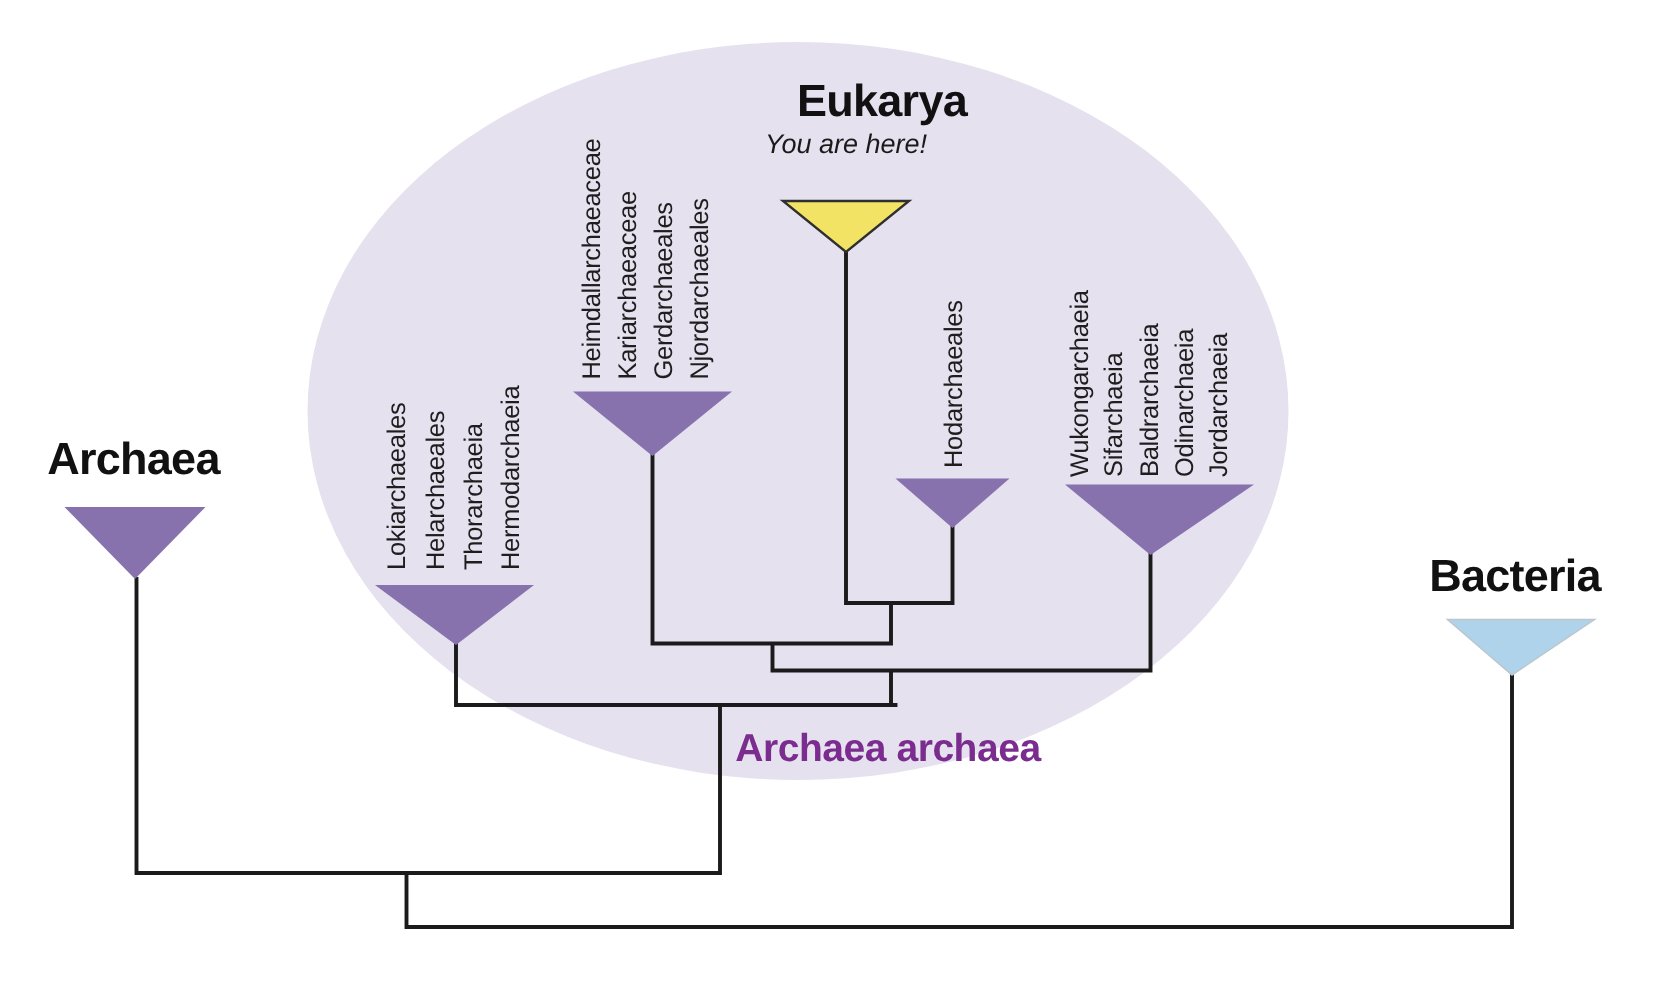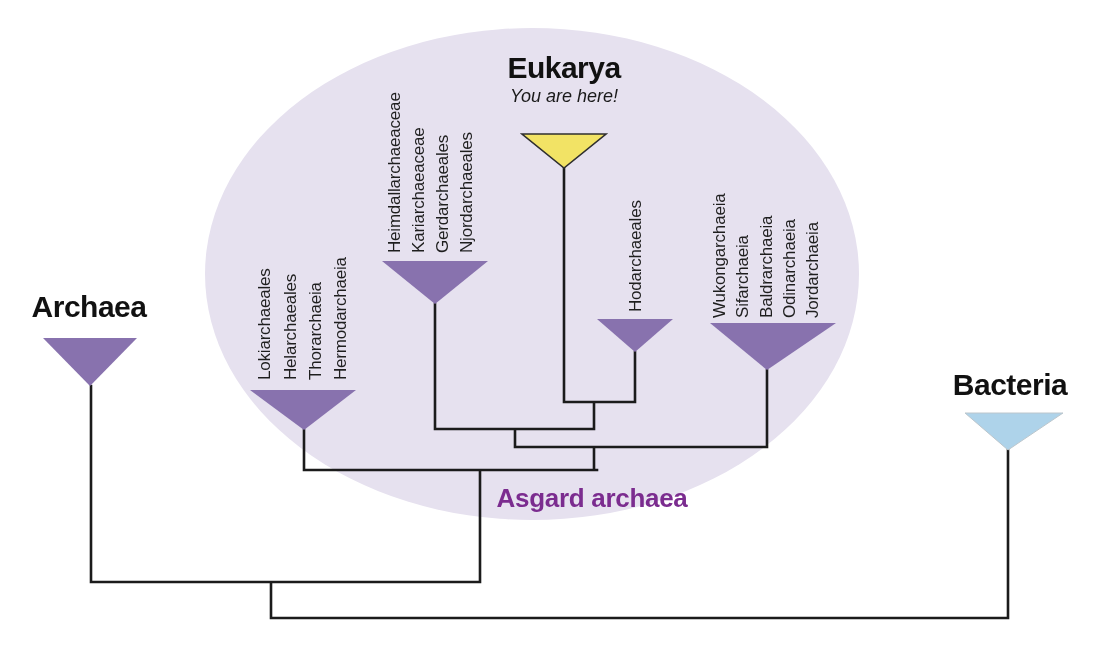--- a/index.html
+++ b/index.html
@@ -97,19 +97,19 @@
 
     <g>
       <text class="clade-text" x="725" y="318" transform="rotate(-90 725 318)">Wukongarchaeia</text>
       <text class="clade-text" x="748" y="318" transform="rotate(-90 748 318)">Sifarchaeia</text>
       <text class="clade-text" x="772" y="318" transform="rotate(-90 772 318)">Baldrarchaeia</text>
       <text class="clade-text" x="795" y="318" transform="rotate(-90 795 318)">Odinarchaeia</text>
       <text class="clade-text" x="818" y="318" transform="rotate(-90 818 318)">Jordarchaeia</text>
     </g>
   </svg>
 
-  <div class="heading" style="left:444px; top:53px; width:240px;">Eukarya</div>
+  <div class="heading" style="left:468px; top:53px; width:240px;">Eukarya</div>
   <div class="subtitle" style="left:444px; top:87px; width:240px;">You are here!</div>
   <div class="heading" style="left:-21px; top:292px; width:220px;">Archaea</div>
   <div class="heading" style="left:900px; top:370px; width:220px;">Bacteria</div>
-  <div class="asgard-label" style="left:472px; top:483px; width:240px;">Asgard archaea</div>
+  <div class="asgard-label" style="left:472px; top:483px; width:240px;">Archaea archaea</div>
 
 </div>
 
 </body></html>

